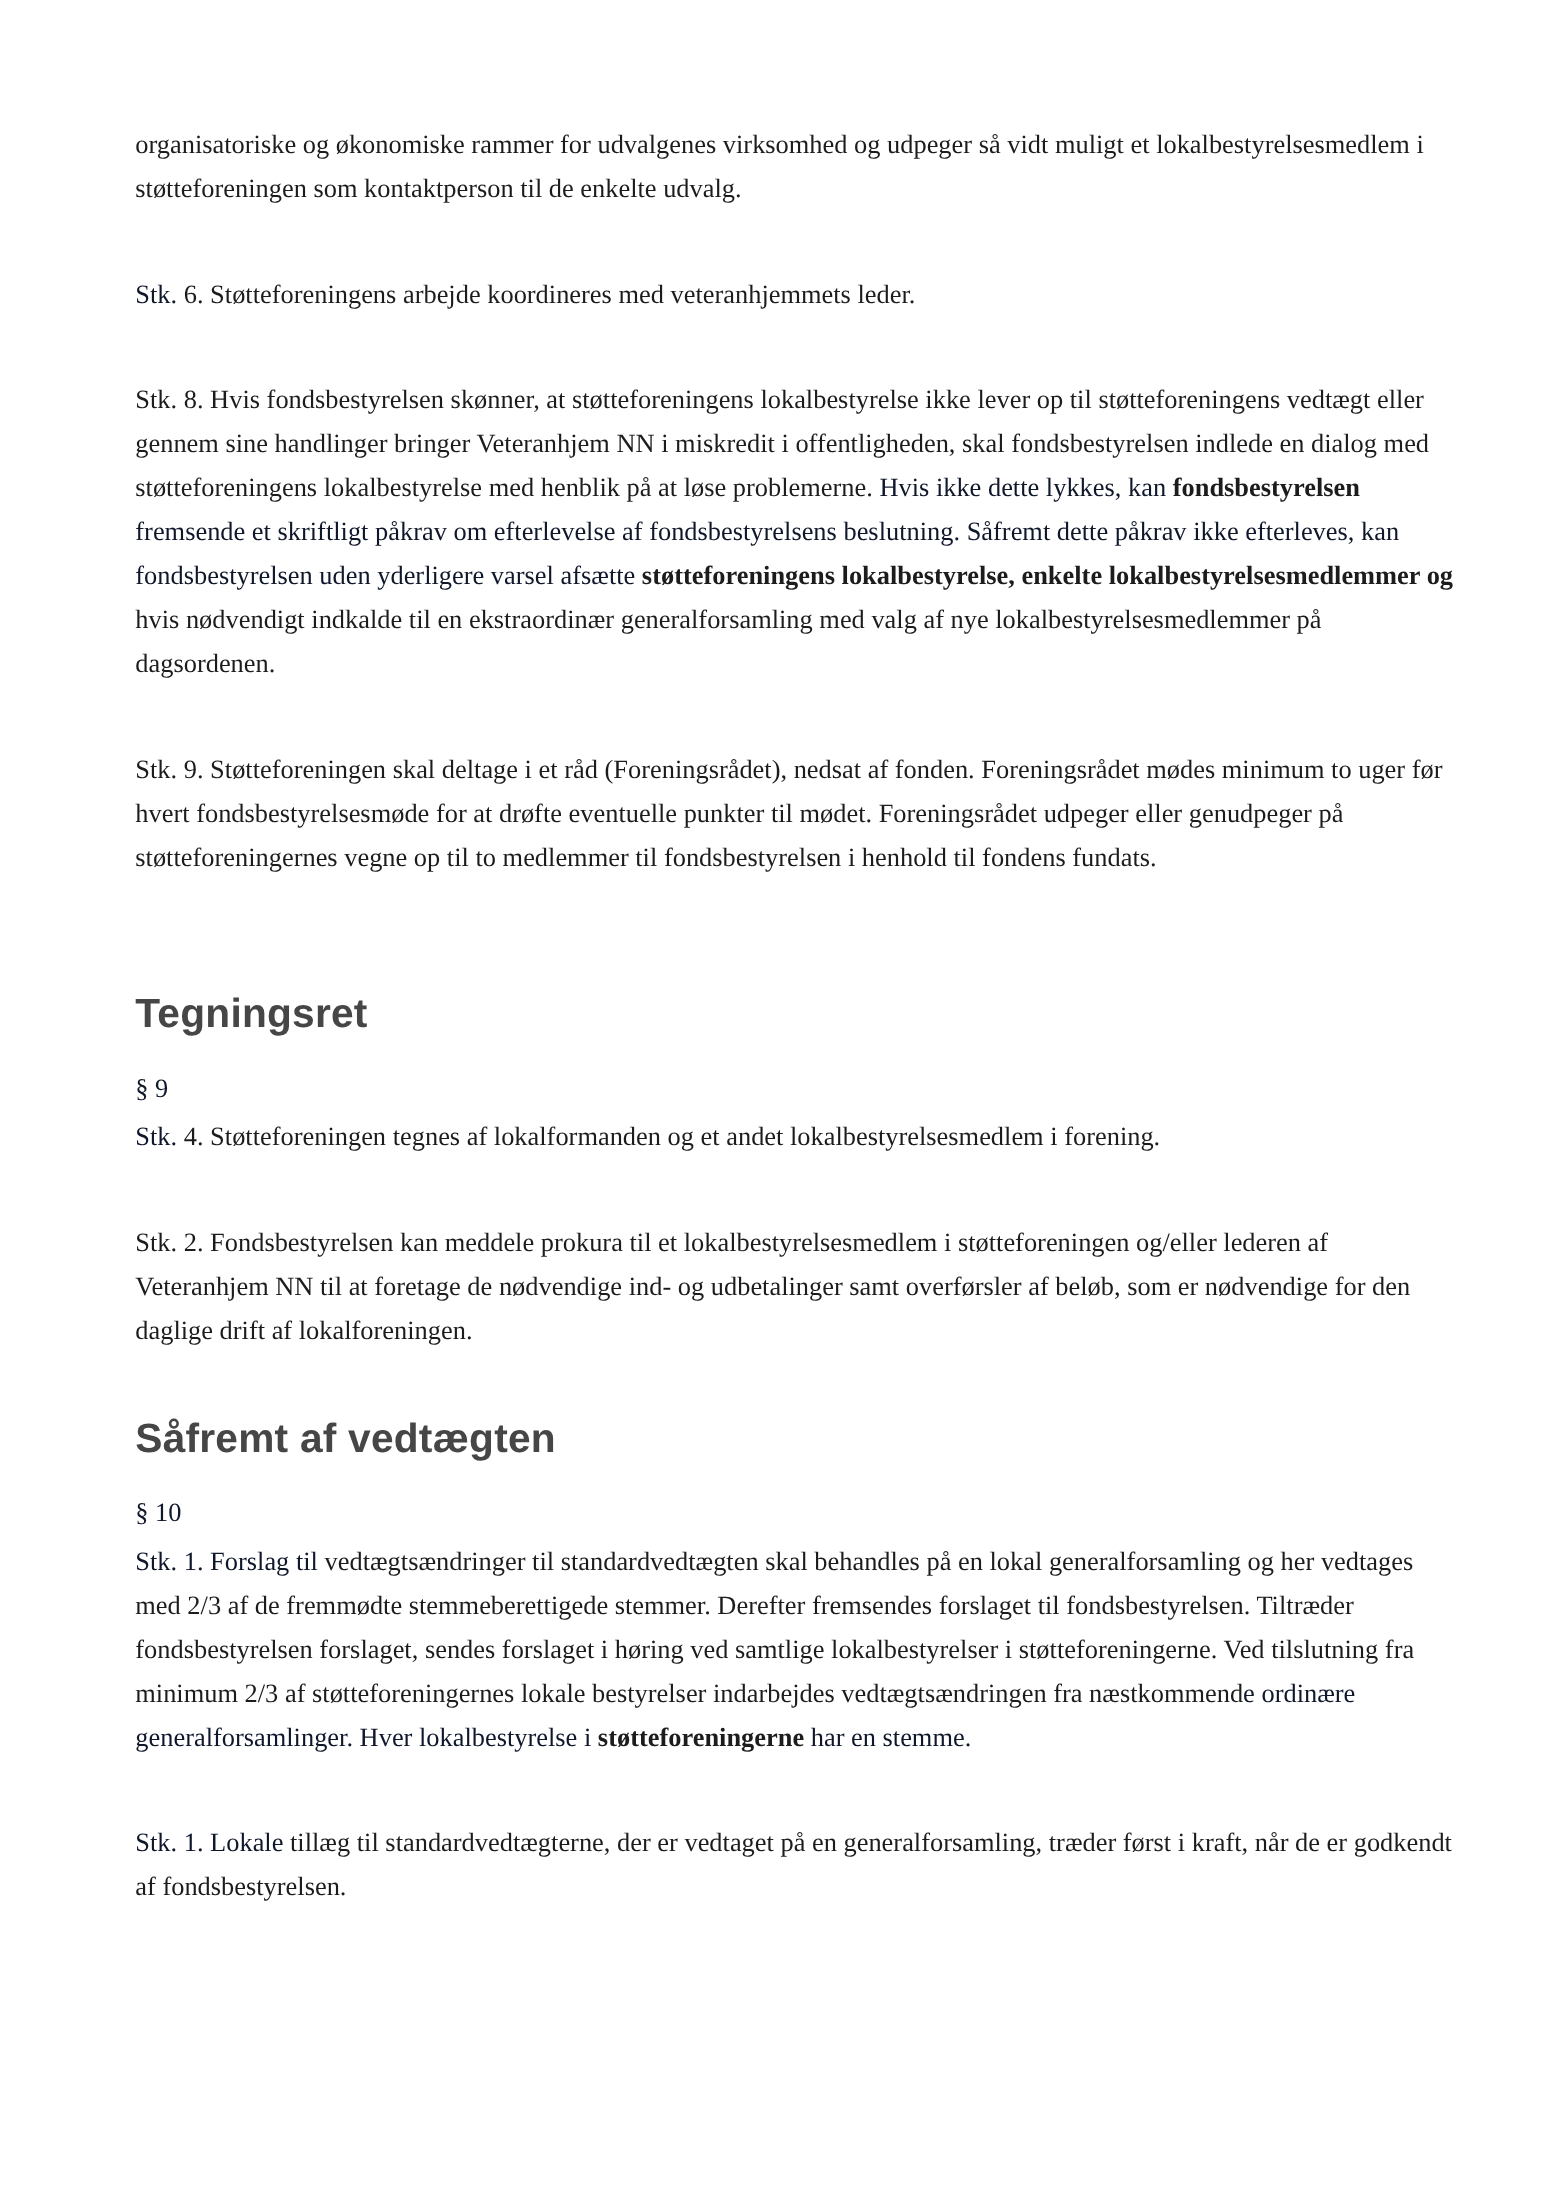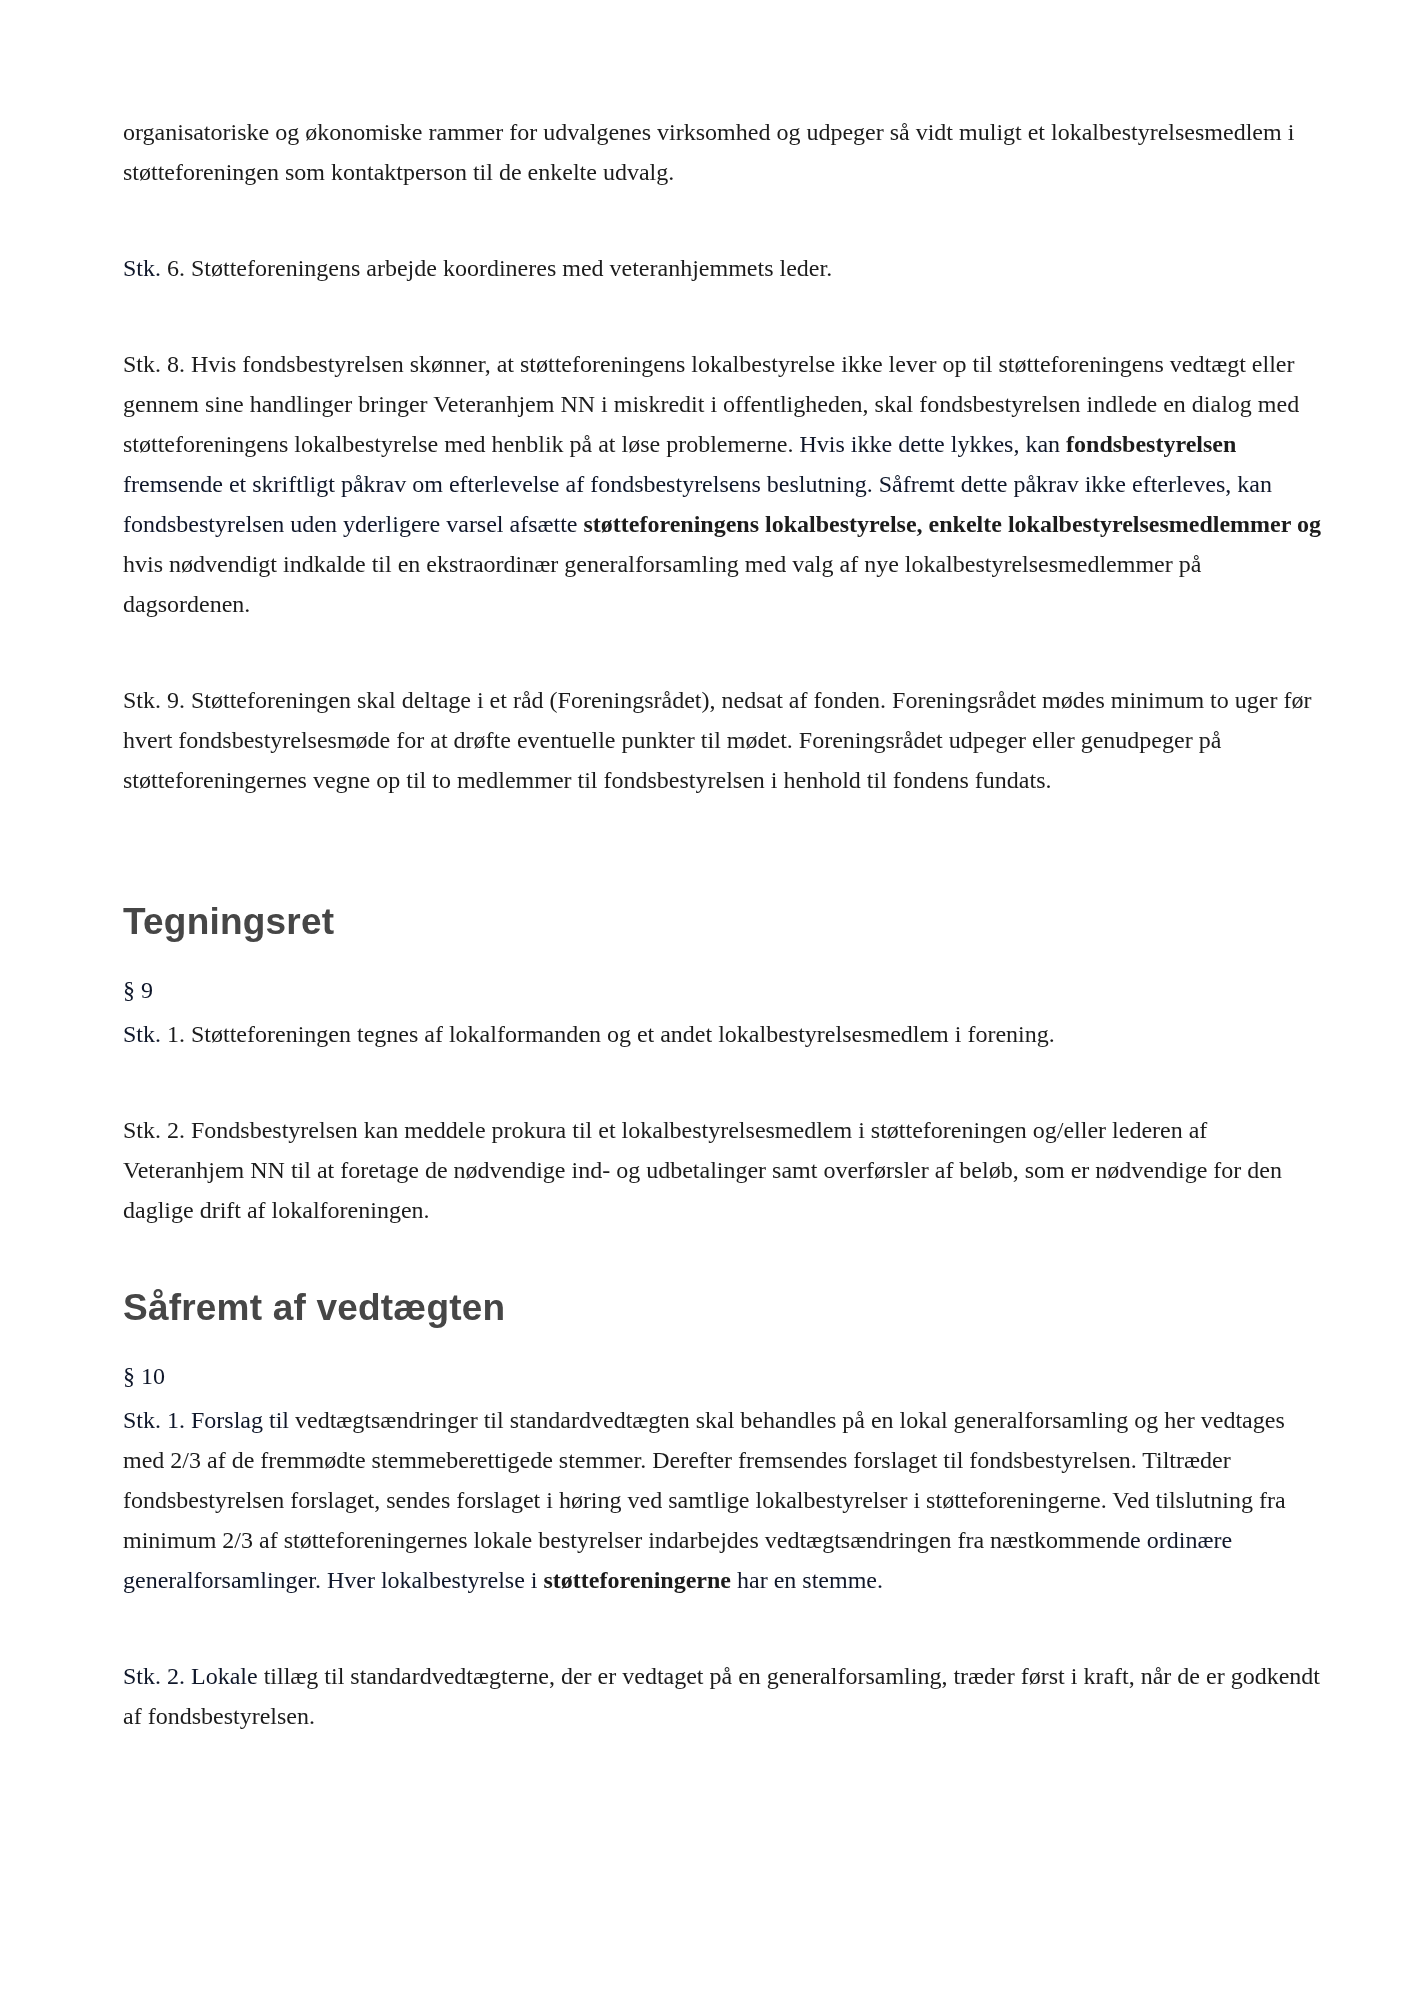--- a/index.html
+++ b/index.html
@@ -59,20 +59,20 @@
 <body>
 
 <div class="page">
   <div class="content">
       <p class="para"><span class="c-n">organisatoriske og økonomiske rammer for udvalgenes virksomhed og udpeger så vidt muligt et lokalbestyrelsesmedlem i støtteforeningen som kontaktperson til de enkelte udvalg.</span></p>
       <p class="para"><span class="c-g">Stk.</span><span class="c-n"> 6. Støtteforeningens arbejde koordineres med veteranhjemmets leder.</span></p>
       <p class="para"><span class="c-n">Stk. 8. Hvis fondsbestyrelsen skønner, at støtteforeningens lokalbestyrelse ikke lever op til støtteforeningens vedtægt eller gennem sine handlinger bringer Veteranhjem NN i miskredit i offentligheden, skal fondsbestyrelsen indlede en dialog med støtteforeningens lokalbestyrelse med henblik på at løse problemerne. </span><span class="c-g">Hvis ikke dette lykkes, kan </span><span class="c-b">fondsbestyrelsen</span><span class="c-g"> fremsende et skriftligt påkrav om efterlevelse af fondsbestyrelsens beslutning. Såfremt dette påkrav ikke efterleves, kan fondsbestyrelsen uden yderligere varsel afsætte </span><span class="c-b">støtteforeningens lokalbestyrelse, enkelte lokalbestyrelsesmedlemmer og</span><span class="c-n"> hvis nødvendigt indkalde til en ekstraordinær generalforsamling med valg af nye lokalbestyrelsesmedlemmer på dagsordenen.</span></p>
       <p class="para"><span class="c-n">Stk. 9. Støtteforeningen skal deltage i et råd (Foreningsrådet), nedsat af fonden. Foreningsrådet mødes minimum to uger før hvert fondsbestyrelsesmøde for at drøfte eventuelle punkter til mødet. Foreningsrådet udpeger eller genudpeger på støtteforeningernes vegne op til to medlemmer til fondsbestyrelsen i henhold til fondens fundats.</span></p>
       <h2 class="heading gap-before">Tegningsret</h2>
       <p class="para tight"><span class="c-g">§ 9</span></p>
-      <p class="para"><span class="c-g">Stk. </span><span class="c-n">1. Støtteforeningen tegnes af lokalformanden og et andet lokalbestyrelsesmedlem i forening.</span></p>
+      <p class="para"><span class="c-g">Stk. </span><span class="c-n">4. Støtteforeningen tegnes af lokalformanden og et andet lokalbestyrelsesmedlem i forening.</span></p>
       <p class="para"><span class="c-n">Stk. 2. Fondsbestyrelsen kan meddele prokura til et lokalbestyrelsesmedlem i støtteforeningen og/eller lederen af Veteranhjem NN til at foretage de nødvendige ind- og udbetalinger samt overførsler af beløb, som er nødvendige for den daglige drift af lokalforeningen.</span></p>
       <h2 class="heading">Såfremt af vedtægten</h2>
       <p class="para tight"><span class="c-g">§ 10</span></p>
       <p class="para"><span class="c-g">Stk. 1. Forslag til </span><span class="c-n">vedtægtsændringer til standardvedtægten skal behandles på en lokal generalforsamling og her vedtages med 2/3 af de fremmødte stemmeberettigede stemmer. Derefter fremsendes forslaget til fondsbestyrelsen. Tiltræder fondsbestyrelsen forslaget, sendes forslaget i høring ved samtlige lokalbestyrelser i støtteforeningerne. Ved tilslutning fra minimum 2/3 af støtteforeningernes lokale bestyrelser indarbejdes vedtægtsændringen fra næstkommend</span><span class="c-g">e ordinære generalforsamlinger. Hver lokalbestyrelse i </span><span class="c-b">støtteforeningerne</span><span class="c-g"> har en stemme.</span></p>
-      <p class="para"><span class="c-g">Stk. 2. Lokale </span><span class="c-n">tillæg til standardvedtægterne, der er vedtaget på en generalforsamling, træder først i kraft, når de er godkendt af fondsbestyrelsen.</span></p>
+      <p class="para"><span class="c-g">Stk. 1. Lokale </span><span class="c-n">tillæg til standardvedtægterne, der er vedtaget på en generalforsamling, træder først i kraft, når de er godkendt af fondsbestyrelsen.</span></p>
     </div>
 </div>
 
 </body></html>

